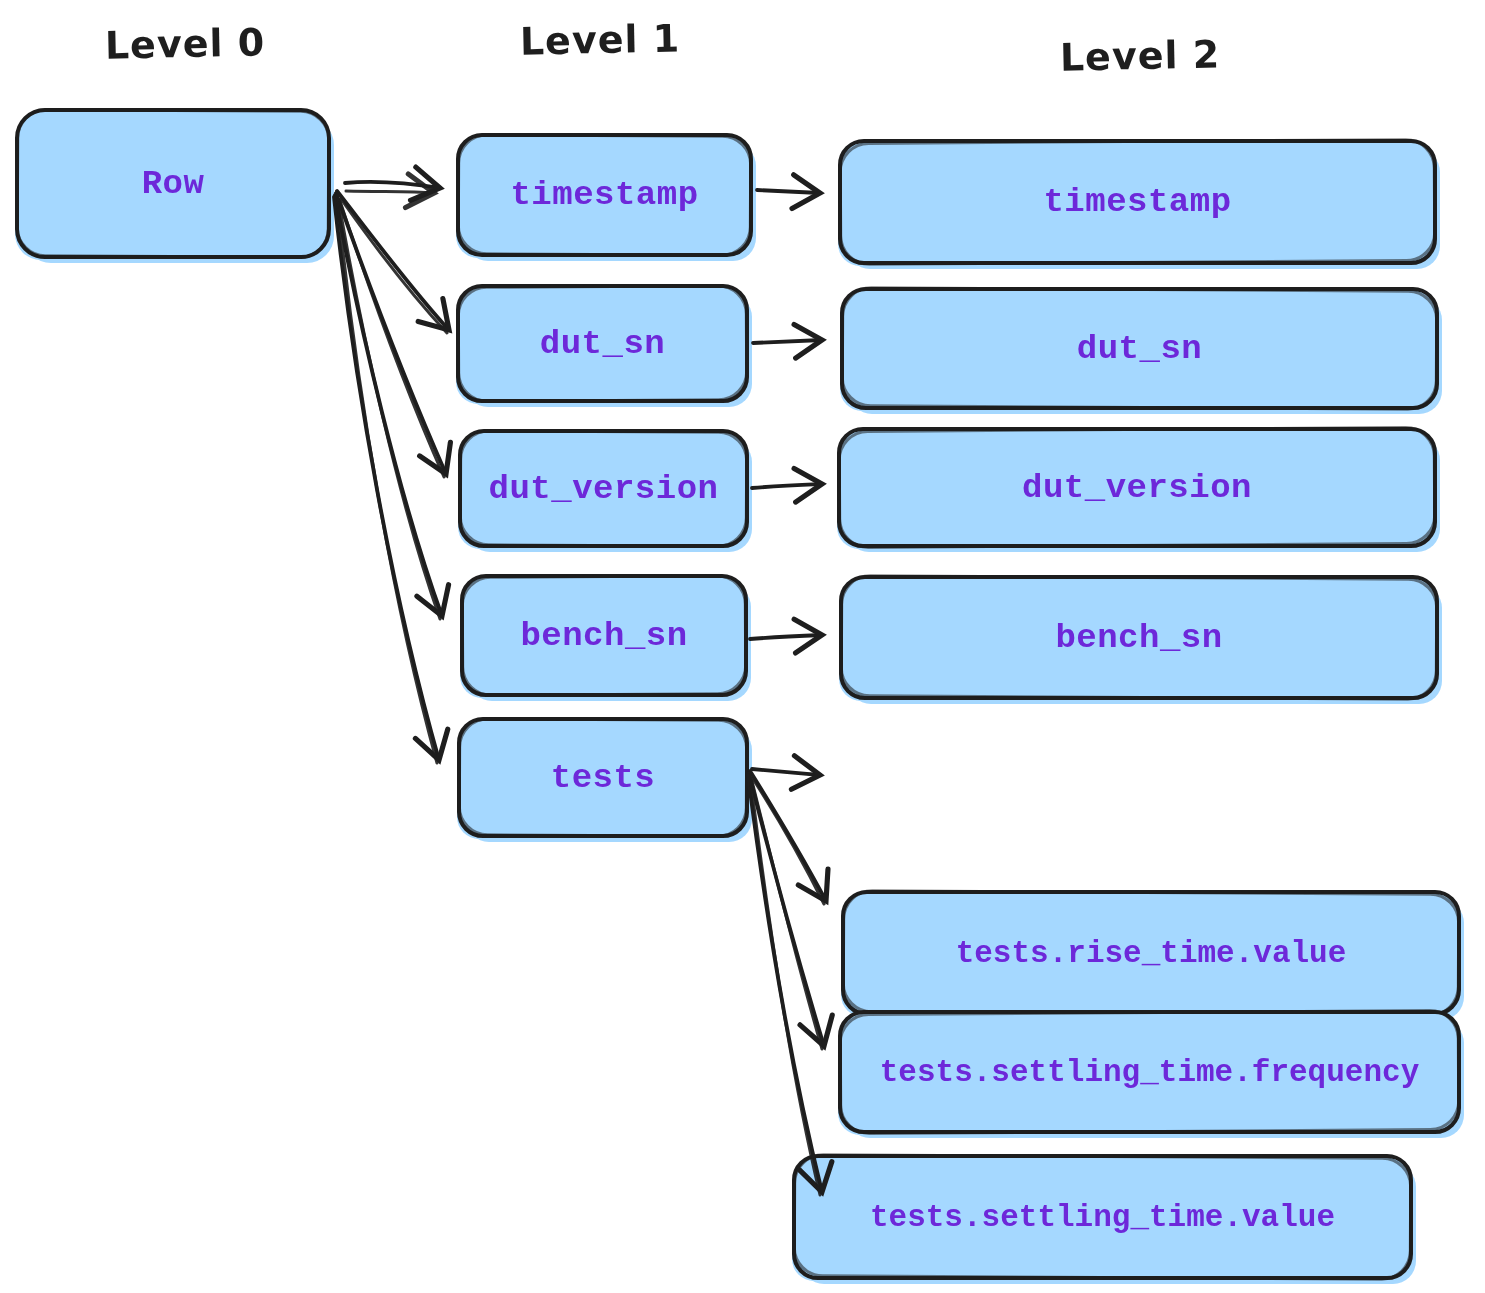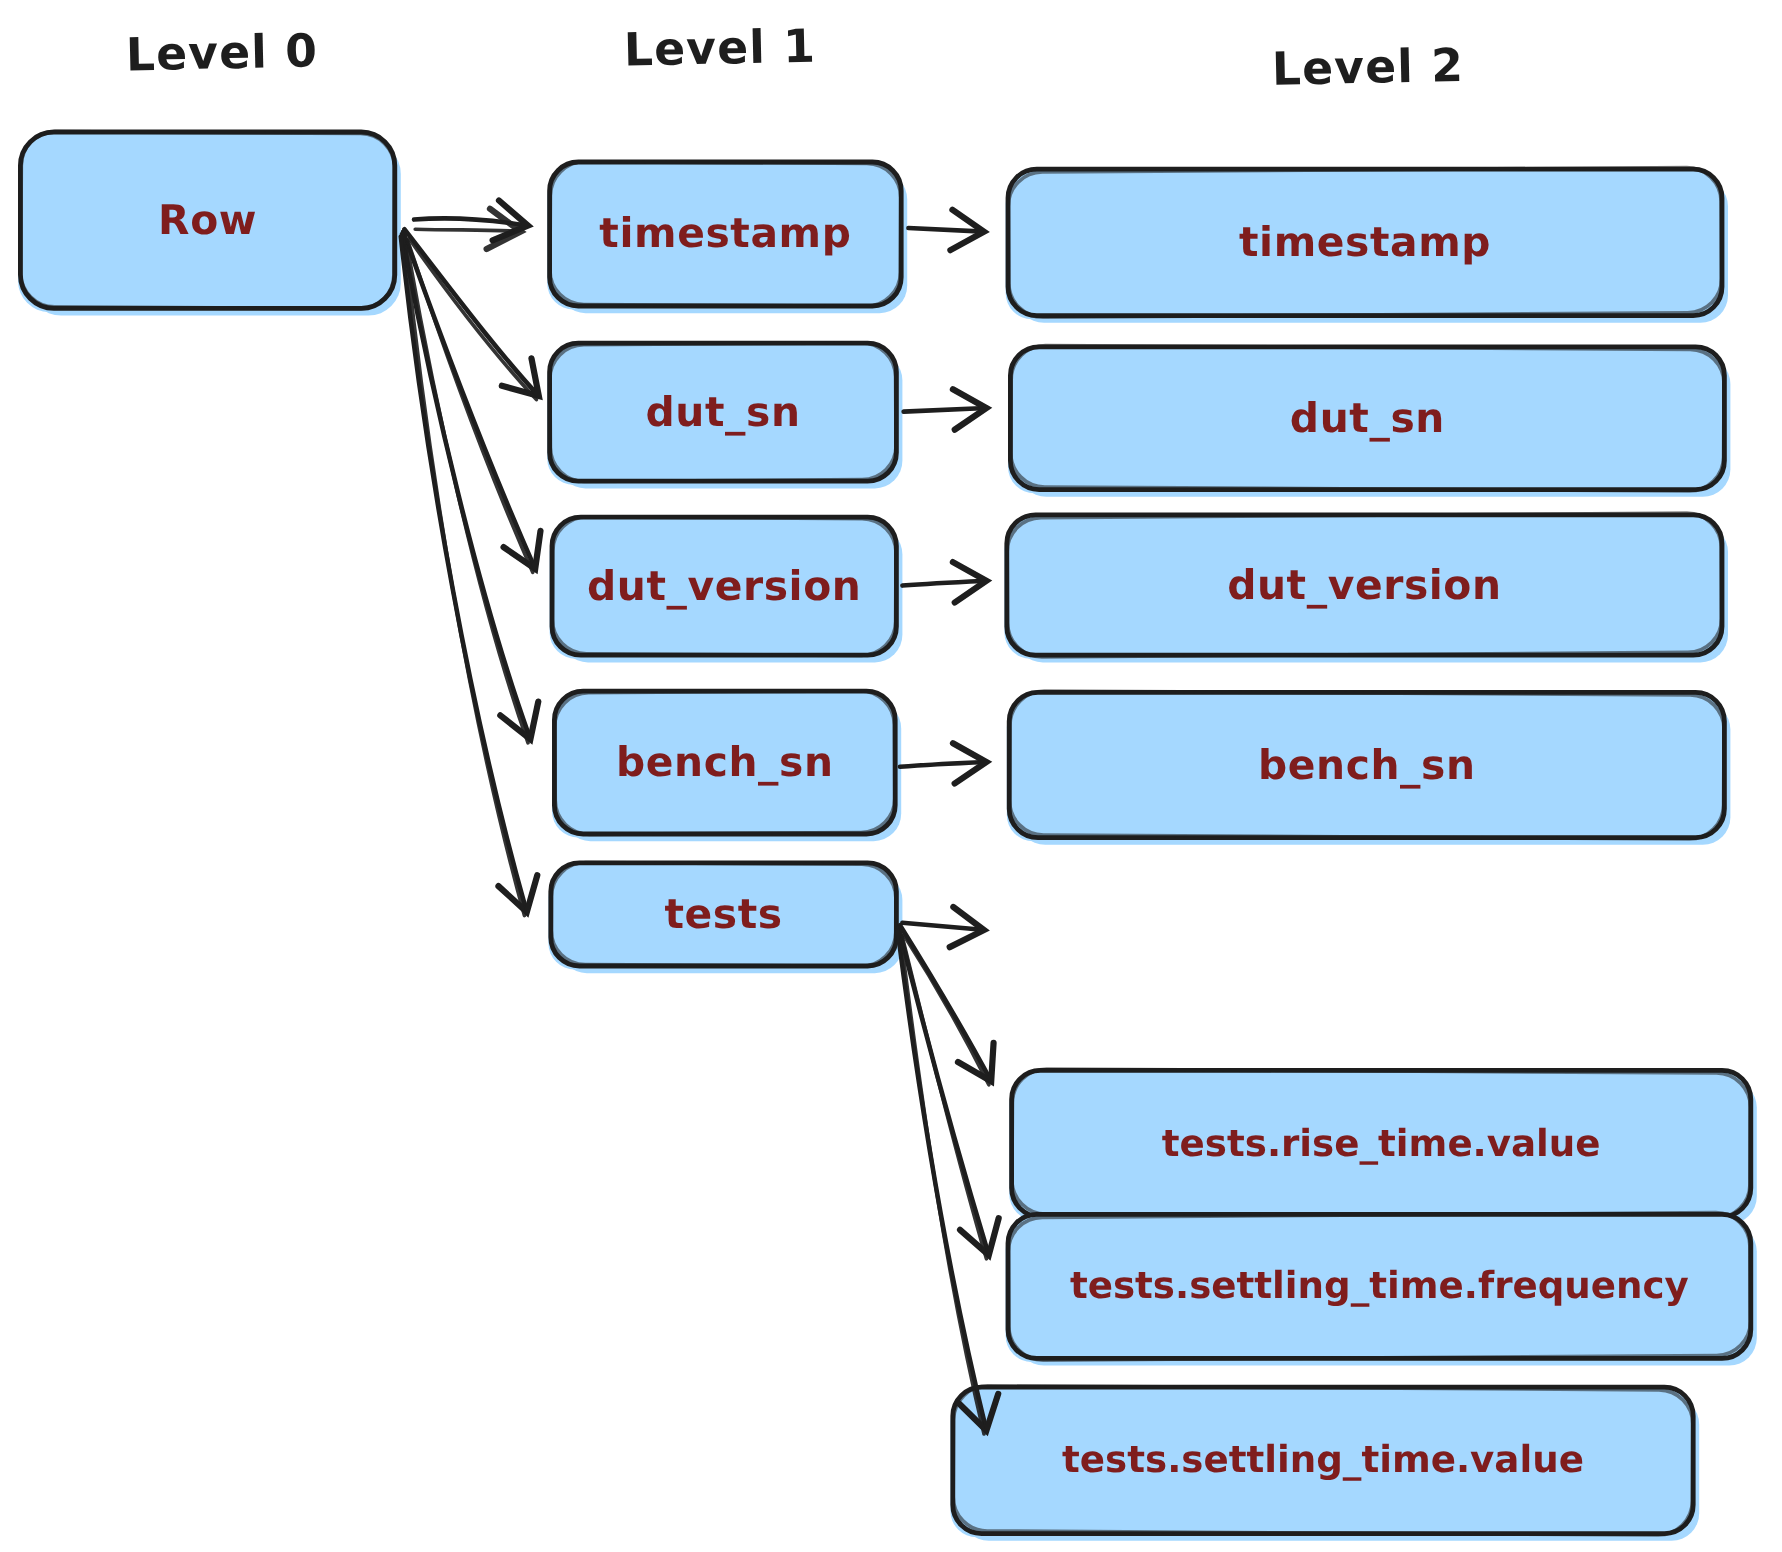--- a/index.html
+++ b/index.html
@@ -32,25 +32,26 @@
   .node::before{
     content:"";
     position:absolute;inset:-3px;
     border:3px solid rgba(30,30,30,.55);
     border-radius:30px;
     transform:rotate(.35deg);
     pointer-events:none;
   }
   .node.alt::before{ transform:rotate(-.4deg); }
   .node span{
-    color:#7f1d1d;
+    color:#6d28d9;
     font-weight:700;
     font-size:34px;
     letter-spacing:.5px;
     white-space:nowrap;
+    font-family:Liberation Mono, monospace;
   }
   .node.long span{ font-size:31px; letter-spacing:0; }
   svg.arrows{
     position:absolute;left:0;top:0;
     pointer-events:none;
   }
   svg.arrows path{
     stroke:#1e1e1e;
     stroke-width:3.8;
     fill:none;
@@ -76,21 +77,21 @@
   </div>
   <div class="node alt" style="left:456px;top:284px;width:293px;height:119px;">
     <span>dut_sn</span>
   </div>
   <div class="node" style="left:458px;top:429px;width:291px;height:119px;">
     <span>dut_version</span>
   </div>
   <div class="node alt" style="left:460px;top:574px;width:288px;height:123px;">
     <span>bench_sn</span>
   </div>
-  <div class="node" style="left:457px;top:717px;width:292px;height:90px;">
+  <div class="node" style="left:457px;top:717px;width:292px;height:121px;">
     <span>tests</span>
   </div>
 
   <div class="node alt" style="left:838px;top:139px;width:599px;height:126px;">
     <span>timestamp</span>
   </div>
   <div class="node" style="left:840px;top:287px;width:599px;height:123px;">
     <span>dut_sn</span>
   </div>
   <div class="node alt" style="left:837px;top:427px;width:600px;height:121px;">

